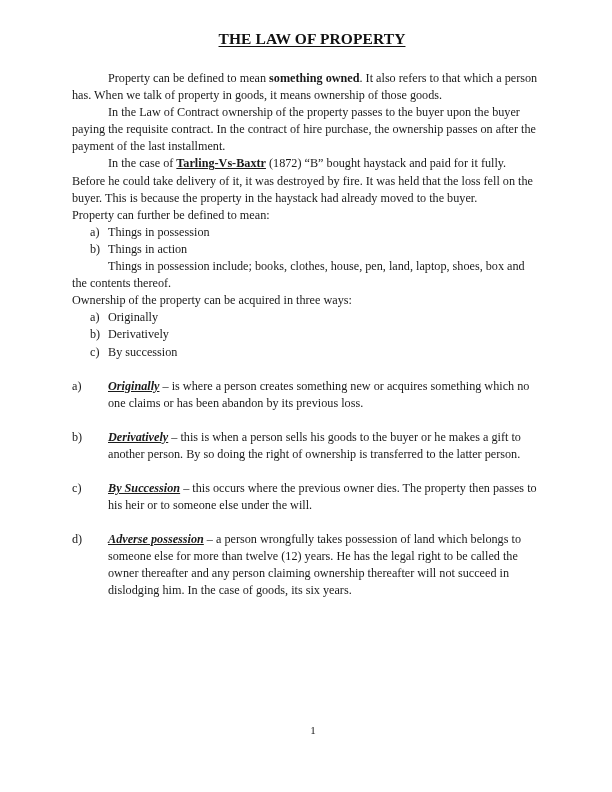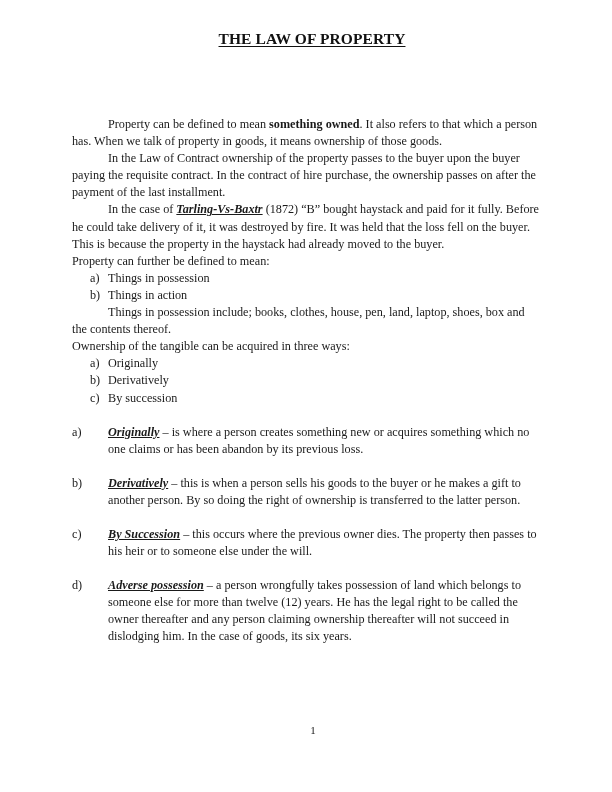--- a/index.html
+++ b/index.html
@@ -34,33 +34,31 @@
       letter-spacing: 0.1px;
       color: #111;
     }
     .body {
       position: absolute;
       left: 72px;
       top: 62px;
       width: 470px;
       font-size: 12.2px;
       line-height: 17.1px;
-      margin-top: 46px;
     }
     .body p {
       margin: 0;
       padding: 0;
     }
     .indent {
       text-indent: 36px;
     }
     .bold { font-weight: bold; }
     .case {
       font-weight: bold;
-      font-style: italic;
       text-decoration: underline;
     }
     .list {
       margin: 0;
       padding: 0;
       list-style: none;
     }
     .list li {
       position: relative;
       padding-left: 36px;
@@ -116,21 +114,21 @@
 
     <ul class="list">
       <li><span class="marker">a)</span><span>Things in possession</span></li>
       <li><span class="marker">b)</span><span>Things in action</span></li>
     </ul>
 
     <p class="indent">Things in possession include; books, clothes, house, pen, land, laptop, shoes, box and the contents thereof.</p>
 
 
 
-    <p>Ownership of the tangible can be acquired in three ways:</p>
+    <p>Ownership of the property can be acquired in three ways:</p>
 
     <ul class="list">
       <li><span class="marker">a)</span><span>Originally</span></li>
       <li><span class="marker">b)</span><span>Derivatively</span></li>
       <li><span class="marker">c)</span><span>By succession</span></li>
     </ul>
 
     <div class="defs">
       <div class="def">
         <span class="marker">a)</span><span class="term">Originally</span><span> – is where a person creates something new or acquires something which no one claims or has been abandon by its previous loss.</span>

